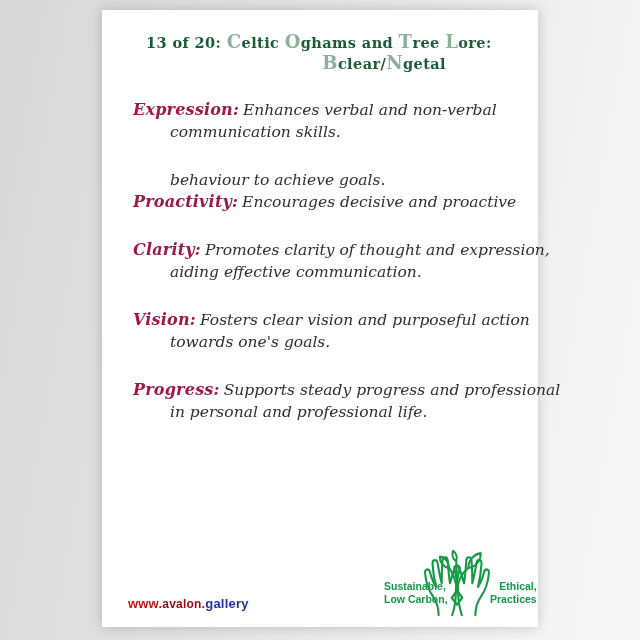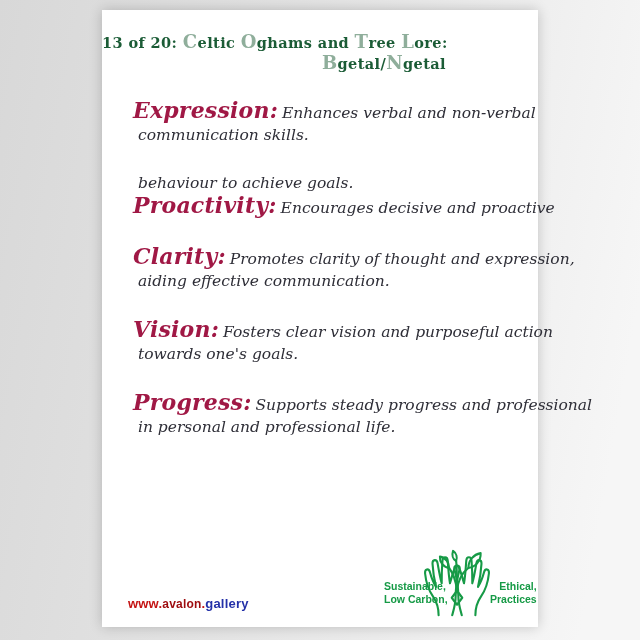--- a/index.html
+++ b/index.html
@@ -10,34 +10,34 @@
   }
   .card{
     position:absolute;left:102px;top:10px;width:436px;height:617px;
     background:#ffffff;box-shadow:0 0 12px rgba(0,0,0,0.20);
   }
   
   .title{
     margin-top:22px;padding-right:92px;text-align:right;
     font-family:"DejaVu Serif",serif;font-weight:bold;
     font-size:14.5px;line-height:20px;letter-spacing:0.4px;
-    color:#1b5c36;white-space:nowrap;
+    color:#1b5c36;white-space:nowrap;margin-left:44px;
   }
   .t-dark{color:#1b5c36;}
   .t-light{color:#8fae9b;font-size:18px;}
   
   .sections{margin-top:25px;padding-left:31px;}
   .section{margin-bottom:26px;}
   .sec-line{
     font-family:"DejaVu Serif",serif;font-style:italic;
     font-size:15.5px;line-height:22px;color:#2e2e37;white-space:nowrap;
   }
-  .sec-line2{padding-left:5px;}
+  .sec-line2{padding-left:5px;margin-left:32px;}
   .keyword{
-    font-weight:bold;font-size:22px;color:#a01845;letter-spacing:0.2px;
+    font-weight:bold;font-size:16px;color:#a01845;letter-spacing:0.2px;
     padding-right:4px;
   }
   
   .website{
     position:absolute;left:26px;bottom:16px;
     font-size:13px;font-weight:bold;letter-spacing:0.2px;white-space:nowrap;
   }
   .w-red{color:#c41414;}
   .w-name{color:#9d0b0e;font-size:12px;}
   .w-blue{color:#2330a8;}
@@ -50,21 +50,21 @@
   .eco-left{left:2px;width:64px;text-align:left;}
   .eco-right{left:108px;text-align:right;}
 </style>
 </head>
 <body>
 
 <div class="card">
 
   <div class="title">
     <div><span class="t-dark">13 of 20: </span><span class="t-light">C</span><span class="t-dark">eltic </span><span class="t-light">O</span><span class="t-dark">ghams and </span><span class="t-light">T</span><span class="t-dark">ree </span><span class="t-light">L</span><span class="t-dark">ore:</span></div>
-    <div><span class="t-light">B</span><span class="t-dark">getal/</span><span class="t-light">N</span><span class="t-dark">getal</span></div>
+    <div><span class="t-light">B</span><span class="t-dark">clear/</span><span class="t-light">N</span><span class="t-dark">getal</span></div>
   </div>
 
   <div class="sections">
 
     <div class="section">
       <div class="sec-line"><span class="keyword">Expression:</span><span>Enhances verbal and non-verbal</span></div>
       <div class="sec-line sec-line2">communication skills.</div>
     </div>
 
     <div class="section">

